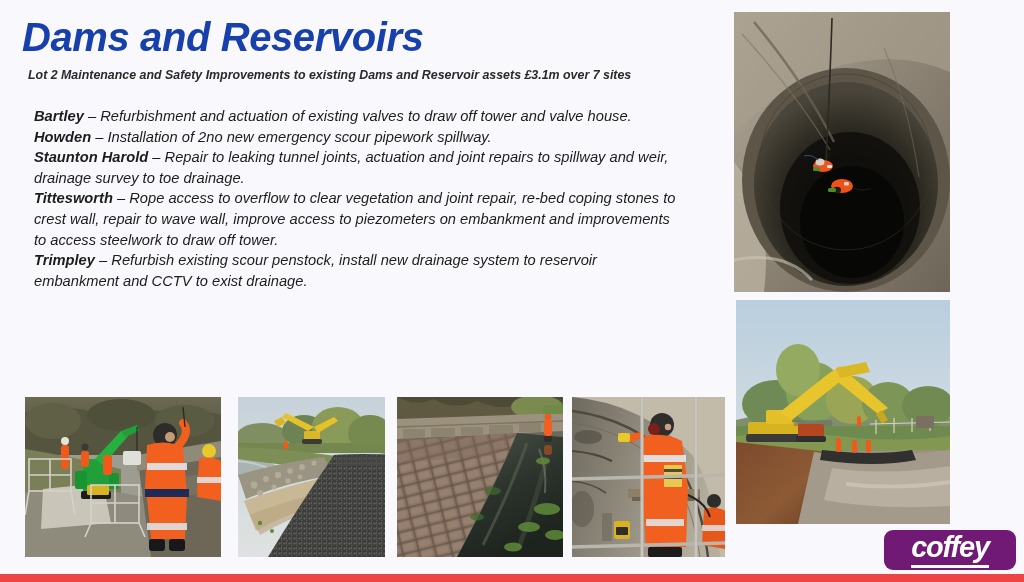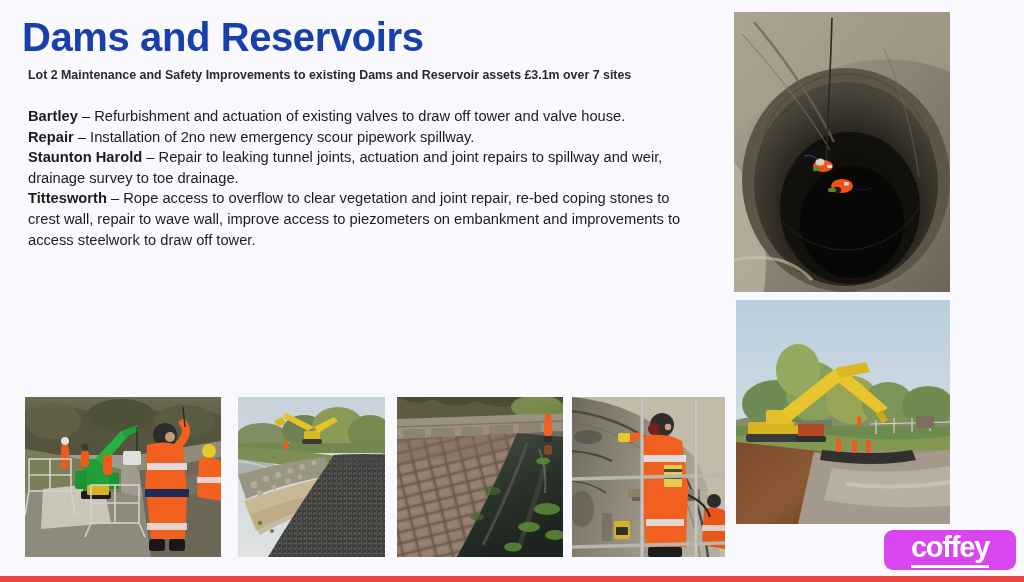--- a/index.html
+++ b/index.html
@@ -10,21 +10,22 @@
   body {
     font-family: "Liberation Sans", sans-serif;
   }
   #slide {
     position: relative;
     width: 1024px;
     height: 582px;
     background: #f9f8fc;
     overflow: hidden;
     box-sizing: border-box;
-    border-bottom: 6px solid #ef4444;
+    border-bottom: 8px solid #ef4444;
+    font-style: italic;
   }
 
   
   #title {
     position: absolute;
     left: 22px;
     top: 16px;
     font-size: 40px;
     font-weight: bold;
     color: #1740ac;
@@ -46,21 +47,21 @@
   
   #body-text {
     position: absolute;
     left: 24px;
     top: 106px;
     width: 660px;
     font-size: 14.7px;
     line-height: 20.6px;
     color: #1c1c1c;
   }
-  #body-text .entry { margin: 0 0 0 4px; }
+  #body-text .entry { margin: 0 0 0 10px; }
   #body-text .site-name { font-weight: bold; }
 
   
   .photo {
     position: absolute;
     overflow: hidden;
     background: #9a9a95;
   }
   .photo svg { display: block; width: 100%; height: 100%; }
 
@@ -71,21 +72,21 @@
   #photo-spillway   { left: 397px; top: 397px; width: 166px; height: 160px; }
   #photo-tunnel     { left: 572px; top: 397px; width: 153px; height: 160px; }
 
   
   #logo {
     position: absolute;
     left: 884px;
     top: 530px;
     width: 132px;
     height: 40px;
-    background: #d946ef;
+    background: #701a75;
     border-radius: 9px;
     display: flex;
     align-items: center;
     justify-content: center;
   }
   #logo-text {
     color: #ffffff;
     font-size: 29px;
     font-weight: bold;
     letter-spacing: -1.2px;
@@ -97,23 +98,24 @@
 </head>
 <body>
 
 <div id="slide">
 
   <div id="title">Dams and Reservoirs</div>
   <div id="subtitle">Lot 2 Maintenance and Safety Improvements to existing Dams and Reservoir assets £3.1m over 7 sites</div>
 
   <div id="body-text">
     <p class="entry"><span class="site-name">Bartley</span><span> – Refurbishment and actuation of existing valves to draw off tower and valve house.</span></p>
-    <p class="entry"><span class="site-name">Repair</span><span> – Installation of 2no new emergency scour pipework spillway.</span></p>
+    <p class="entry"><span class="site-name">Howden</span><span> – Installation of 2no new emergency scour pipework spillway.</span></p>
     <p class="entry"><span class="site-name">Staunton Harold</span><span> – Repair to leaking tunnel joints, actuation and joint repairs to spillway and weir, drainage survey to toe drainage.</span></p>
     <p class="entry"><span class="site-name">Tittesworth</span><span> – Rope access to overflow to clear vegetation and joint repair, re-bed coping stones to crest wall, repair to wave wall, improve access to piezometers on embankment and improvements to access steelwork to draw off tower.</span></p>
+    <p class="entry"><span class="site-name">Trimpley</span><span> – Refurbish existing scour penstock, install new drainage system to reservoir embankment and CCTV to exist drainage.</span></p>
   </div>
 
   <div class="photo" id="photo-shaft">
     <svg viewBox="0 0 216 280" preserveAspectRatio="none">
       <defs>
         <radialGradient id="shaftDepth" cx="52%" cy="62%" r="58%">
           <stop offset="0%" stop-color="#0b0b09"></stop>
           <stop offset="45%" stop-color="#17160f"></stop>
           <stop offset="100%" stop-color="#4a453a"></stop>
         </radialGradient>

